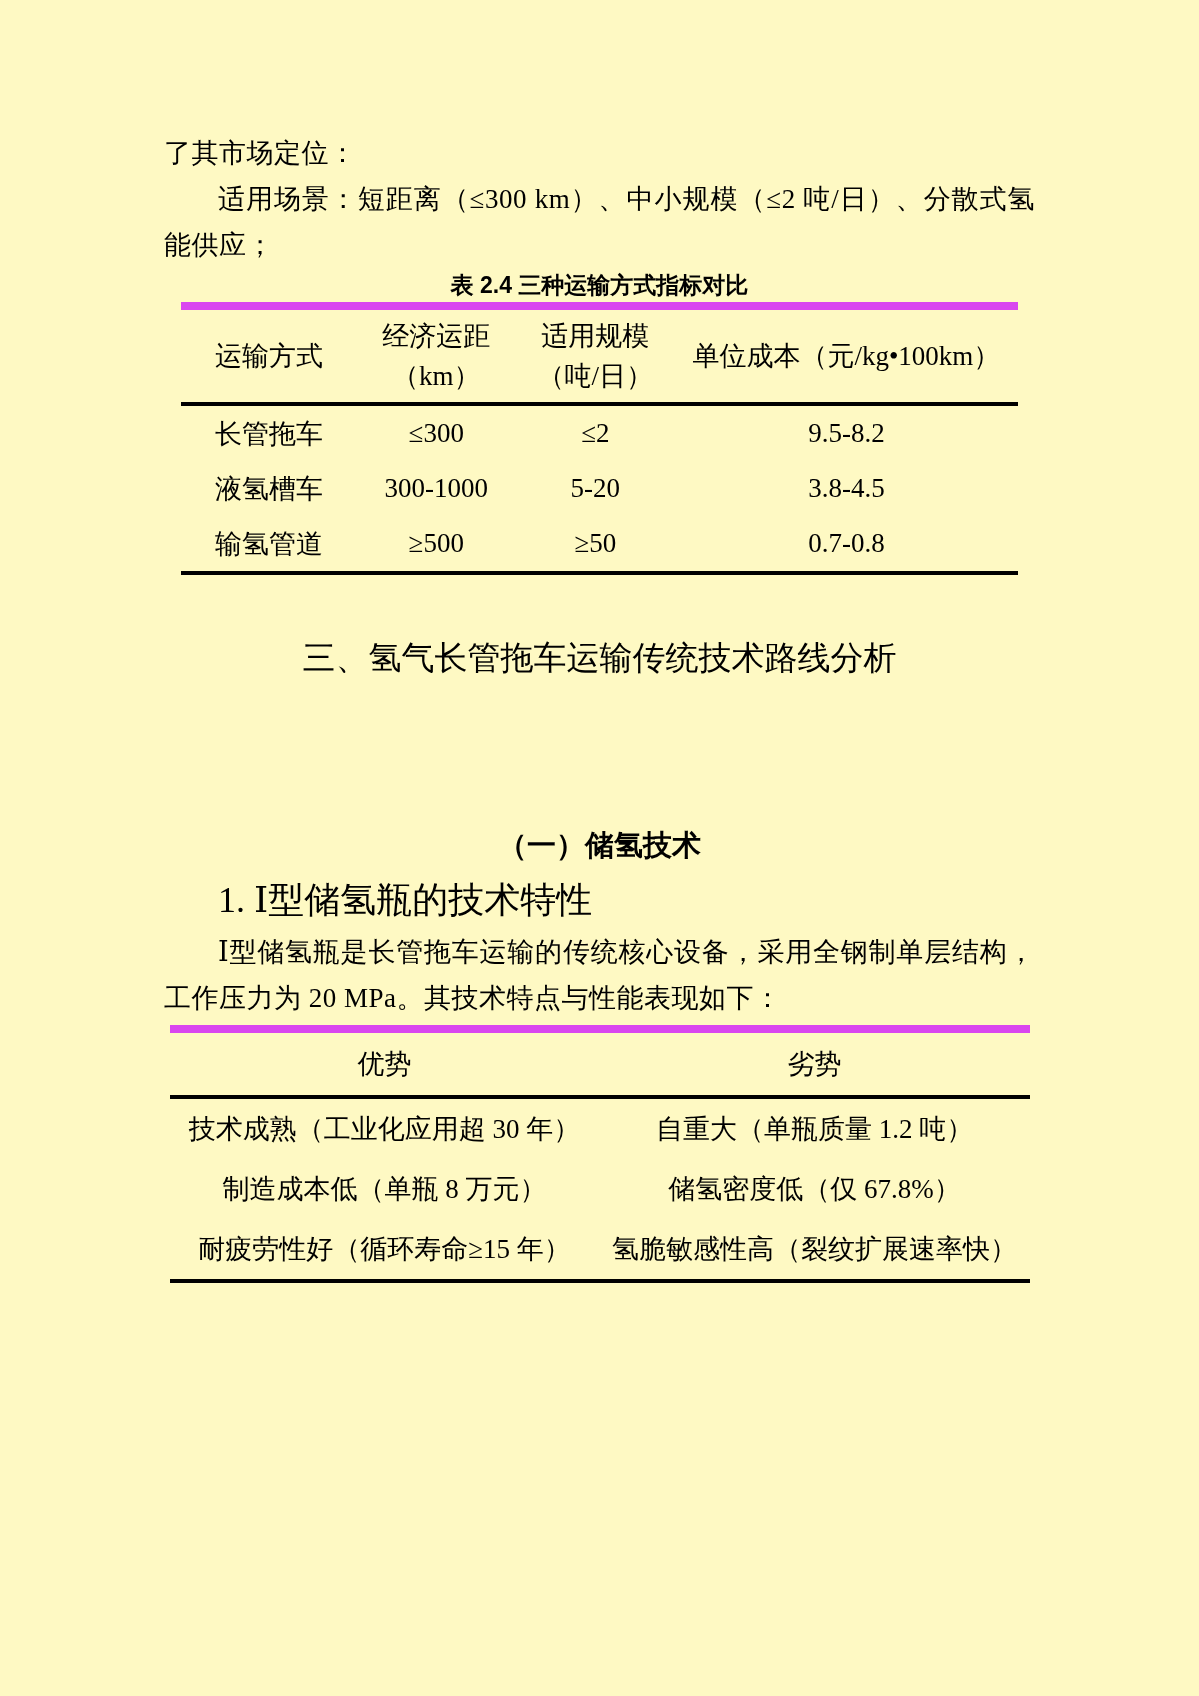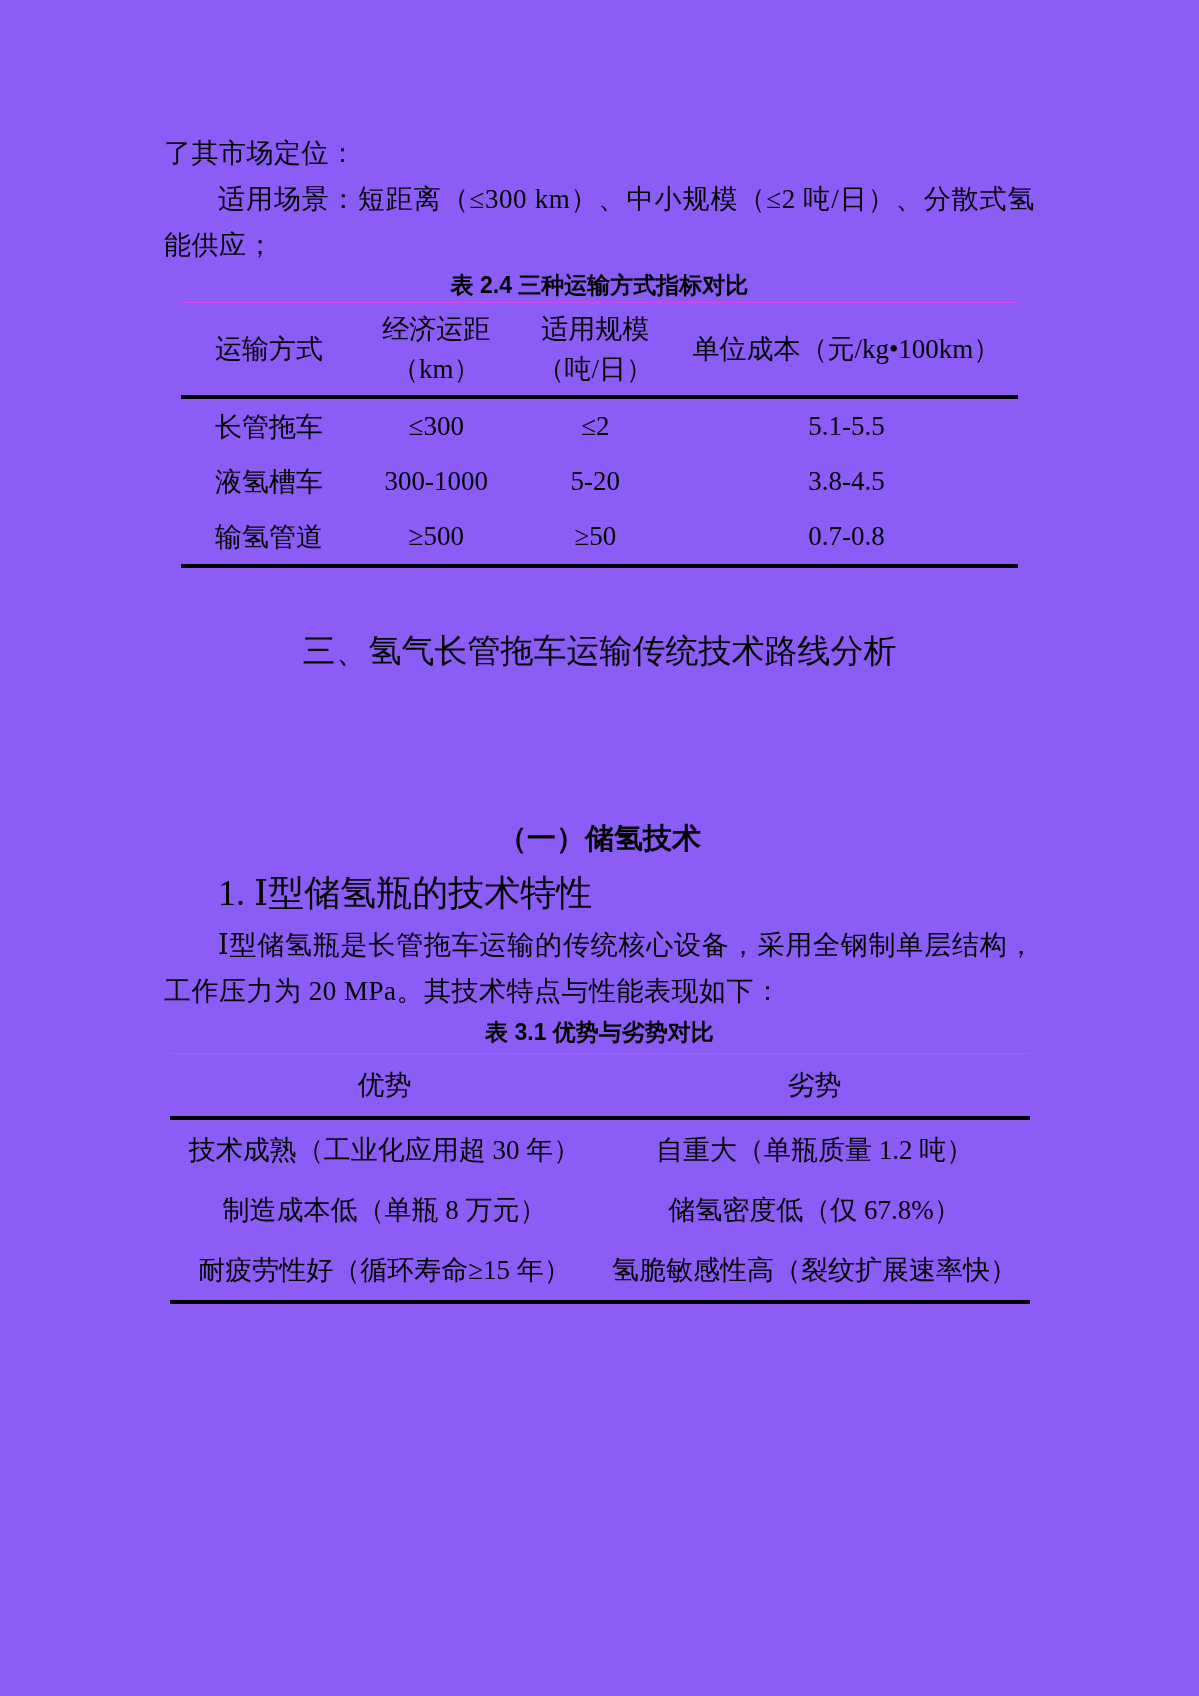--- a/index.html
+++ b/index.html
@@ -5,21 +5,21 @@
   html, body {
     margin: 0;
     padding: 0;
     background: #e8e8e8;
   }
   .page {
     position: relative;
     width: 1199px;
     height: 1696px;
     margin: 0 auto;
-    background: #8b5cf6;
+    background: #fef9c3;
     box-sizing: border-box;
     padding: 130px 164px 0 164px;
     overflow: hidden;
     color: #000000;
     font-family: "Liberation Serif", "DejaVu Serif", serif;
   }
   .body-text {
     margin: 0;
     font-size: 27px;
     line-height: 46px;
@@ -31,21 +31,21 @@
   .table-caption {
     font-family: "Liberation Sans", "DejaVu Sans", sans-serif;
     font-weight: bold;
     font-size: 23px;
     line-height: 34px;
     text-align: center;
     margin: 0;
   }
   table.threeline {
     border-collapse: collapse;
-    border-top: 1px solid #d946ef;
+    border-top: 8px solid #d946ef;
     border-bottom: 4px solid #000;
     margin: 0 auto;
     font-size: 27px;
   }
   table.threeline thead th {
     border-bottom: 4px solid #000;
     font-weight: normal;
     text-align: center;
     vertical-align: middle;
   }
@@ -125,21 +125,21 @@
           <span class="th-label">单位成本（元/kg•100km）</span>
           <span class="th-unit"></span>
         </th>
       </tr>
     </thead>
     <tbody>
       <tr>
         <td>长管拖车</td>
         <td>≤300</td>
         <td>≤2</td>
-        <td>5.1-5.5</td>
+        <td>9.5-8.2</td>
       </tr>
       <tr>
         <td>液氢槽车</td>
         <td>300-1000</td>
         <td>5-20</td>
         <td>3.8-4.5</td>
       </tr>
       <tr>
         <td>输氢管道</td>
         <td>≥500</td>
@@ -152,21 +152,20 @@
   <h1 class="section-heading">三、氢气长管拖车运输传统技术路线分析</h1>
 
   <h2 class="sub-heading">（一）储氢技术</h2>
 
   <p class="item-title">1. Ⅰ型储氢瓶的技术特性</p>
 
   <div class="para-block">
     <p class="body-text indent">Ⅰ型储氢瓶是长管拖车运输的传统核心设备，采用全钢制单层结构，工作压力为 20 MPa。其技术特点与性能表现如下：</p>
   </div>
 
-  <p class="table-caption caption-31">表 3.1 优势与劣势对比</p>
 
   <table class="threeline t31">
     <thead>
       <tr>
         <th class="t31-col">优势</th>
         <th class="t31-col">劣势</th>
       </tr>
     </thead>
     <tbody>
       <tr>

